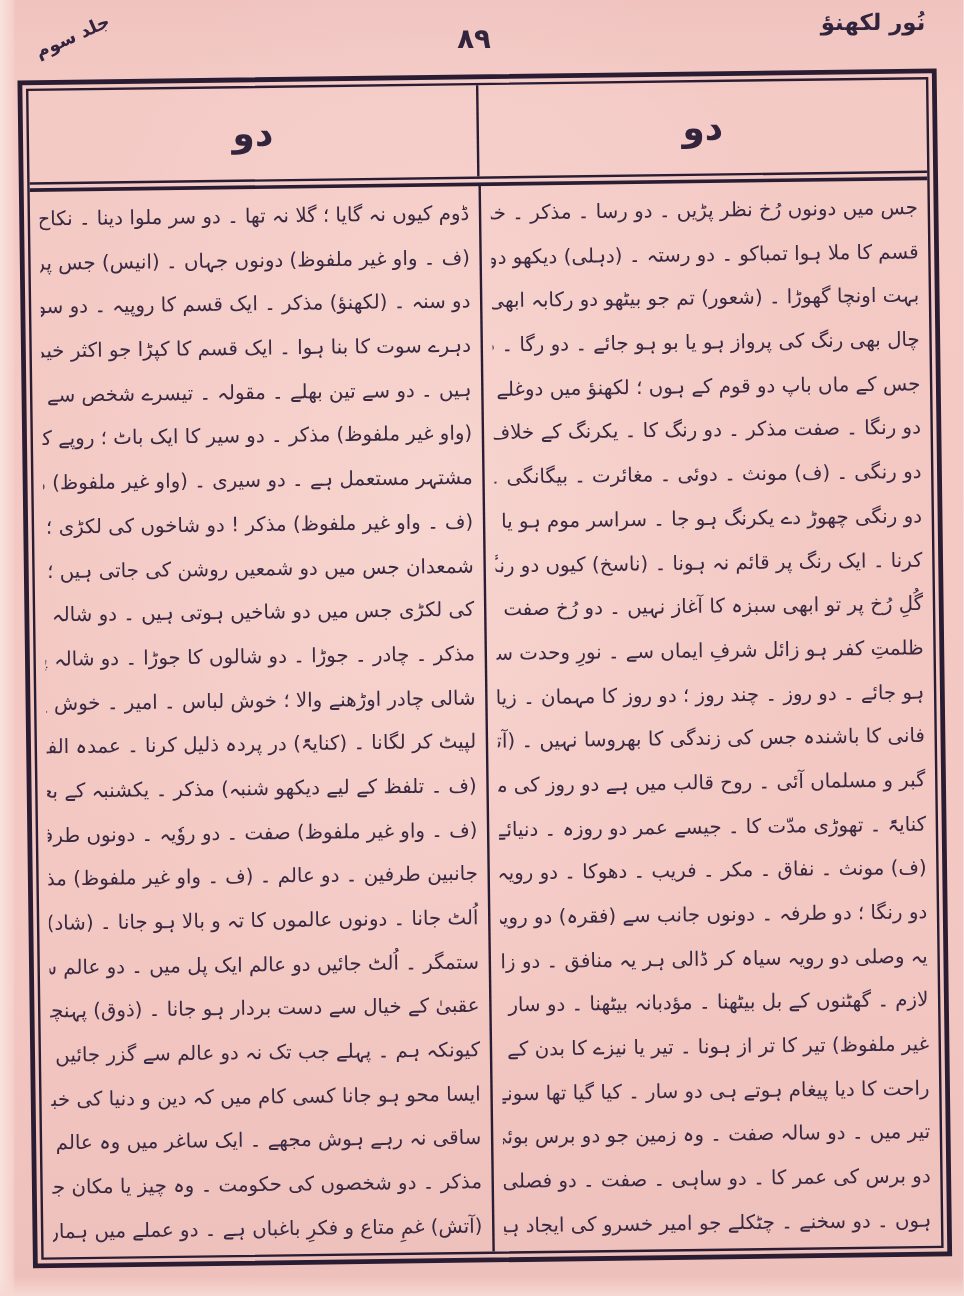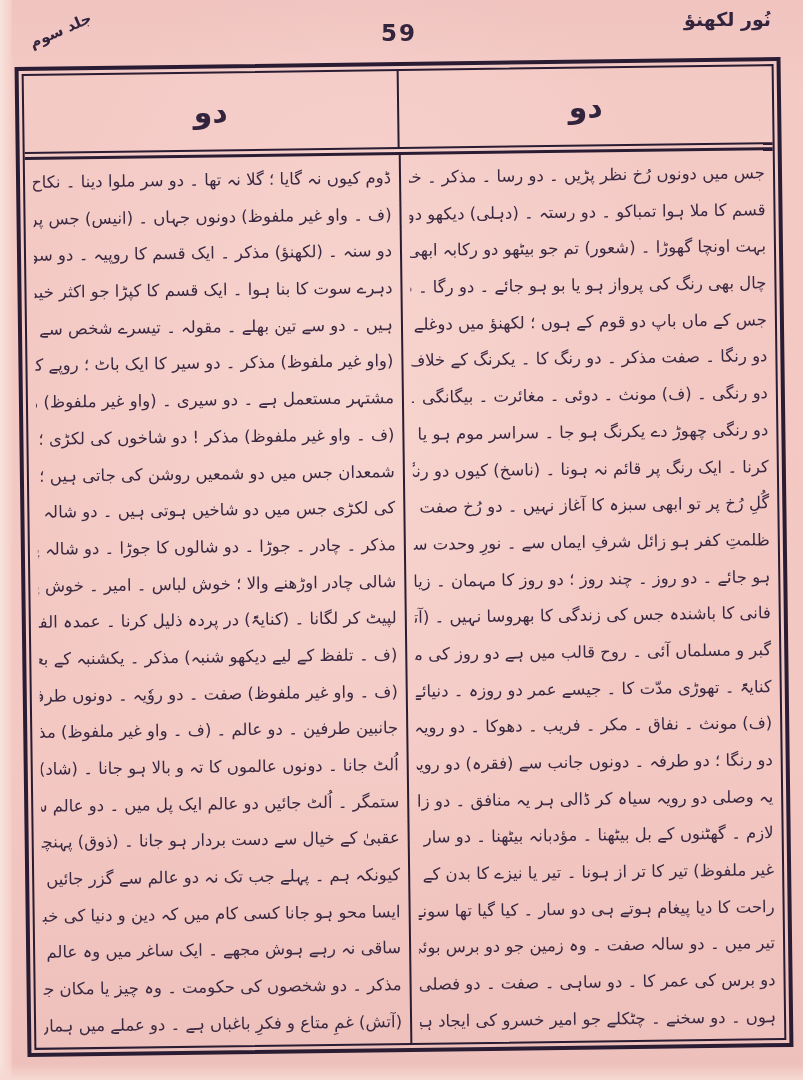--- a/index.html
+++ b/index.html
@@ -61,21 +61,21 @@
     color:#3a2942;
   }
 </style>
 </head>
 <body>
 
 <div class="edge-left"></div>
 <div class="edge-bottom"></div>
 
 <div class="book-title">نُور لکھنؤ</div>
-<div class="page-number">59</div>
+<div class="page-number">۸۹</div>
 <div class="volume-label">جلد سوم</div>
 
 <div class="sheet">
   <div class="sheet-inner">
 
     <div class="header-row">
       <div class="header-cell first">دو</div>
       <div class="header-cell">دو</div>
     </div>
 

